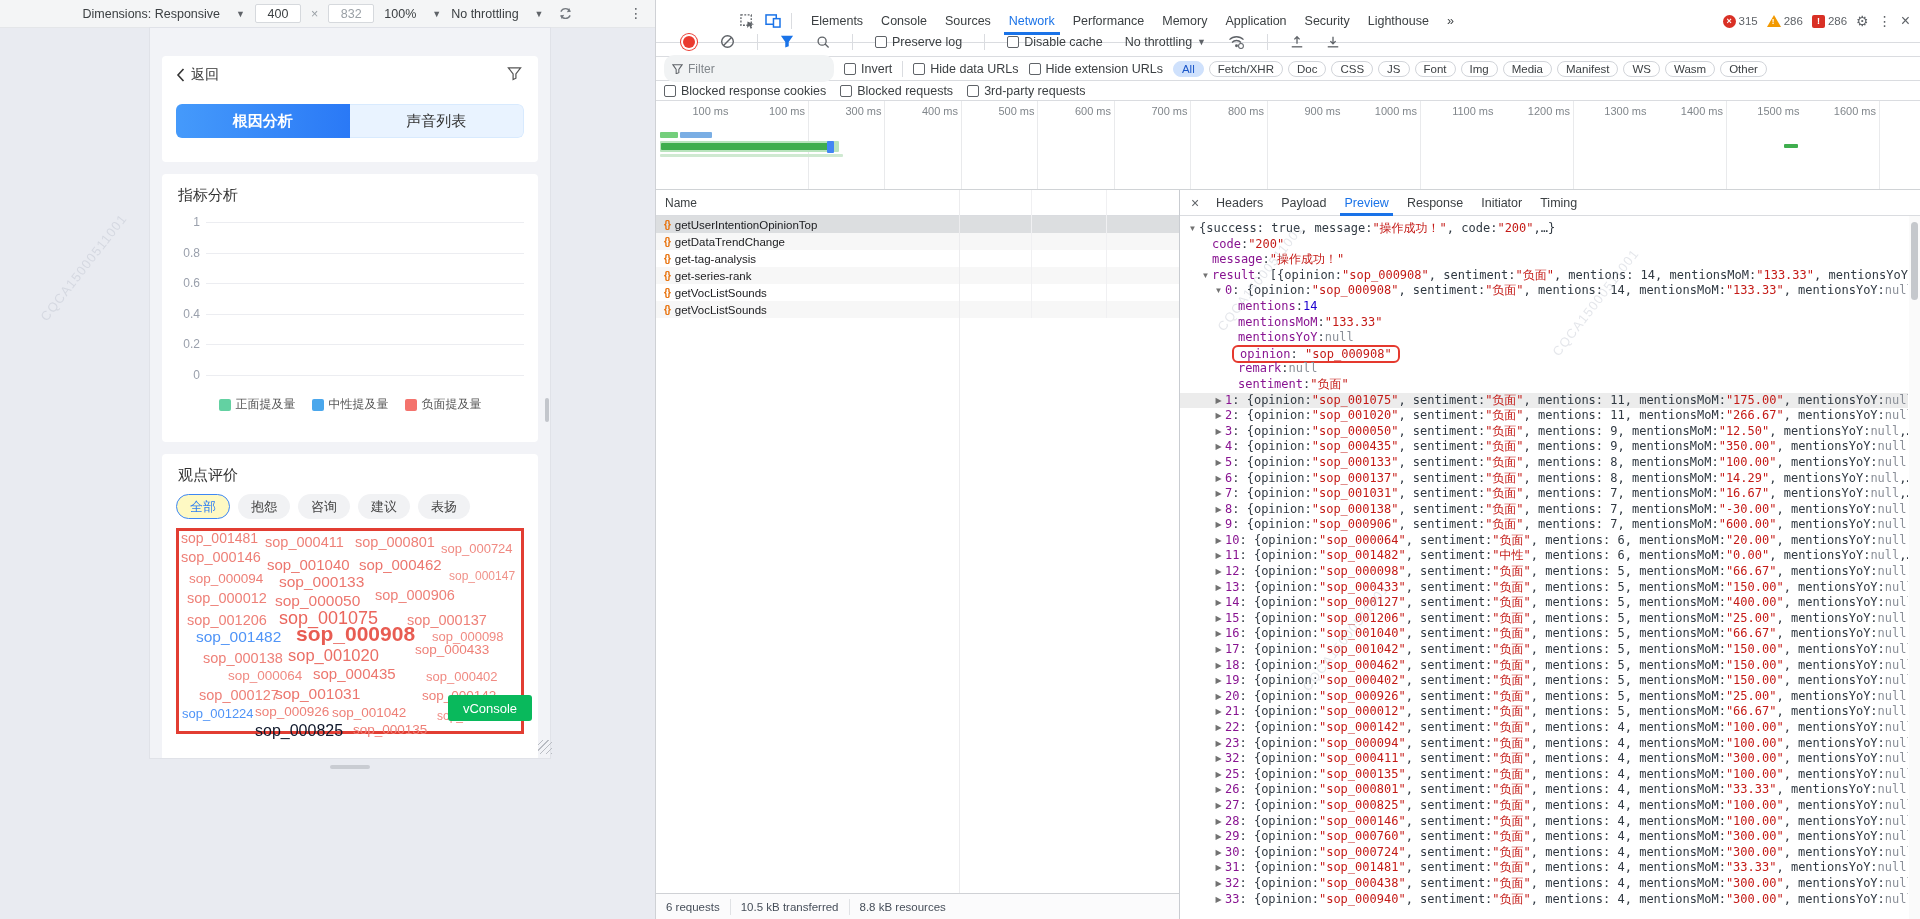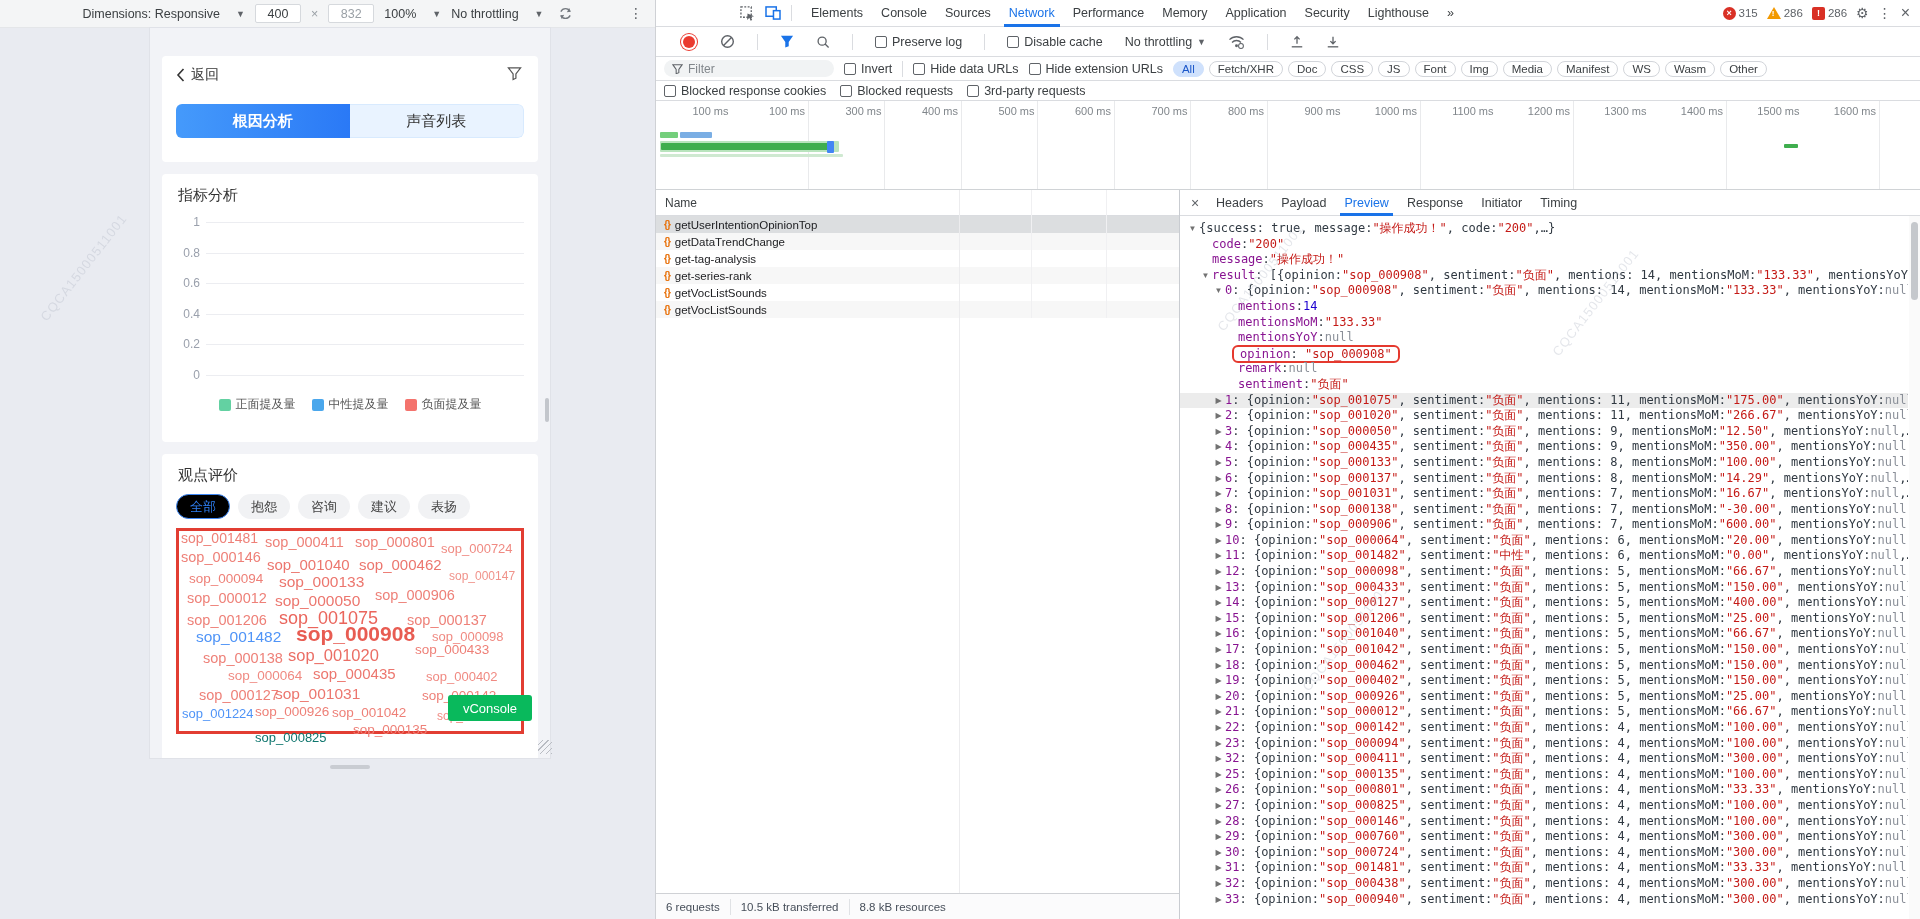--- a/index.html
+++ b/index.html
@@ -29,50 +29,50 @@
   .card-title { position:absolute; left:16px; top:12px; font-size:15px; color:#333; font-weight:500; }
   #chart { position:absolute; left:14px; top:48px; width:348px; height:160px; }
   .gline { position:absolute; left:30px; right:0; border-top:1px solid #ecedf1; }
   .gtick { position:absolute; left:0; width:24px; text-align:right; font-size:12px; color:#9aa0ac; transform:translateY(-7px); }
   #legend { position:absolute; left:0; right:0; top:222px; display:flex; justify-content:center; gap:16px; }
   .lg-item { display:flex; align-items:center; gap:5px; font-size:12px; color:#555; }
   .lg-sq { width:12px; height:12px; border-radius:2px; }
   #card-opinion { top:426px; height:304px; border-radius:4px 4px 0 0; }
   #pills { position:absolute; left:14px; top:40px; display:flex; gap:8px; }
   .pill { min-width:48px; height:25px; padding:0 13px; display:flex; align-items:center; justify-content:center; font-size:13px; border-radius:14px; background:#f1f2f4; color:#444; }
-  .pill.pill-active { background:#000000; border:1px solid #3d87f5; color:#2f7ff2; font-weight:500; }
+  .pill.pill-active { background:#fef9c3; border:1px solid #3d87f5; color:#2f7ff2; font-weight:500; }
   #cloud-box { position:absolute; left:14px; top:74px; width:348px; height:206px; border:3px solid #e23d32; }
   .cw { position:absolute; white-space:nowrap; line-height:1; }
   #vconsole-btn { position:absolute; left:298px; top:667px; width:84px; height:26px; background:#09b95c; color:#fff; font-size:13px; display:flex; align-items:center; justify-content:center; border-radius:3px; z-index:5; }
   #canvas-scrollthumb { position:absolute; right:1px; top:370px; width:4px; height:24px; background:#c3c6cc; border-radius:2px; }
   #drag-handle { position:absolute; left:330px; top:737px; width:40px; height:4px; background:#c9ccd2; border-radius:2px; }
   #corner-grip { position:absolute; left:538px; top:712px; width:14px; height:14px; background:repeating-linear-gradient(135deg,transparent,transparent 3px,#b9bcc3 3px,#b9bcc3 4px); }
 
   
   #devtools { position:absolute; left:655px; top:0; width:1265px; height:919px; background:#fff; border-left:1px solid #cfd1d5; color:#3c4043; }
-  #dt-tabbar { position:absolute; left:0; top:0; right:0; height:27px; background:#fff; border-bottom:1px solid #dadce0; display:flex; align-items:center;text-align:center; }
+  #dt-tabbar { position:absolute; left:0; top:0; right:0; height:43px; background:#fff; border-bottom:1px solid #dadce0; display:flex; align-items:center;text-align:center; }
   .dtb-icons { display:flex; align-items:center; gap:10px; padding:0 10px 0 84px; }
   .dt-tab { padding:0 9px; height:27px; display:flex; align-items:center; font-size:12.5px; color:#3c4043; position:relative; white-space:nowrap; }
   .dt-tab.active { color:#1a73e8; }
   .dt-tab.active::after { content:""; position:absolute; left:4px; right:4px; bottom:0; height:2.5px; background:#1a73e8; }
   #dtb-right { margin-left:auto; display:flex; align-items:center; gap:9px; padding-right:10px; }
   .badge { display:flex; align-items:center; gap:3px; font-size:11.5px; color:#5f6368; }
   .b-err { width:13px; height:13px; border-radius:50%; background:#d93025; color:#fff; font-size:9px; display:flex; align-items:center; justify-content:center; font-weight:bold; }
   .b-warn { width:0; height:0; border-left:7px solid transparent; border-right:7px solid transparent; border-bottom:12px solid #f29900; position:relative; }
   .b-warn::after { content:"!"; position:absolute; left:-2px; top:2px; color:#fff; font-size:8px; font-weight:bold; }
   .b-iss { width:13px; height:13px; border-radius:2px; background:#d93025; color:#fff; font-size:9px; display:flex; align-items:center; justify-content:center; font-weight:bold; }
   .ghost { color:#5f6368; font-size:14px; }
   #dt-toolbar { position:absolute; left:0; top:27px; right:0; height:30px; border-bottom:1px solid #dadce0; display:flex; align-items:center; gap:22px; padding:0 24px; }
   .vdiv { width:1px; height:16px; background:#dadce0; }
   .rec-dot { width:12px; height:12px; border-radius:50%; background:#ea3b30; box-shadow:0 0 0 2px #fff,0 0 0 3px #ea3b30; margin:0 3px; }
   .cb { display:flex; align-items:center; gap:5px; font-size:12.5px; color:#3c4043; white-space:nowrap; }
   .cb-box { width:12px; height:12px; border:1.5px solid #5f6368; border-radius:2px; background:#fff; }
   .sel { display:flex; align-items:center; gap:5px; font-size:12.5px; color:#3c4043; white-space:nowrap; }
   #dt-filterbar { position:absolute; left:0; top:57px; right:0; height:24px; border-bottom:1px solid #dadce0; display:flex; align-items:center; gap:10px; padding:0 8px; }
-  #filter-box { display:flex; align-items:center; gap:5px; background:#f1f3f4; border-radius:10px; height:17px; width:170px; padding:0 8px; color:#80868b; font-size:12px; }
+  #filter-box { display:flex; align-items:center; gap:5px; background:#f1f3f4; border-radius:10px; height:27px; width:170px; padding:0 8px; color:#80868b; font-size:12px; }
   .chip { border:1px solid #d2d5da; border-radius:10px; padding:1px 8px; font-size:11.5px; color:#3c4043; white-space:nowrap; }
   .chip.chip-active { background:#cfe1fc; border-color:#cfe1fc; color:#1a56c9; }
   #chips { display:flex; gap:5px; align-items:center; }
   #dt-options { position:absolute; left:0; top:81px; right:0; height:20px; border-bottom:1px solid #dadce0; display:flex; align-items:center; gap:14px; padding:0 8px; }
   #dt-timeline { position:absolute; left:0; top:101px; right:0; height:89px; border-bottom:1px solid #d0d3d6; background:
       repeating-linear-gradient(90deg, transparent 0, transparent 75.5px, #e9eaec 75.5px, #e9eaec 76.5px); }
   .tl-label { position:absolute; top:4px; width:70px; text-align:right; font-size:11px; color:#80868b; }
   .tl-bar { position:absolute; border-radius:1px; }
   #dt-main { position:absolute; left:0; top:190px; right:0; bottom:0; }
   #req-pane { position:absolute; left:0; top:0; width:523px; height:729px; background:#fff; }
@@ -230,21 +230,21 @@
               <span class="cw" style="left: 49px; top: 138px; font-size: 13.5px; color: rgb(240, 138, 130);">sop_000064</span>
               <span class="cw" style="left: 134px; top: 135px; font-size: 15px; color: rgb(236, 118, 110);">sop_000435</span>
               <span class="cw" style="left: 247px; top: 139px; font-size: 13px; color: rgb(240, 138, 130);">sop_000402</span>
               <span class="cw" style="left: 20px; top: 157px; font-size: 14.5px; color: rgb(238, 128, 120);">sop_000127</span>
               <span class="cw" style="left: 96px; top: 155px; font-size: 15.5px; color: rgb(236, 118, 110);">sop_001031</span>
               <span class="cw" style="left: 243px; top: 158px; font-size: 13.5px; color: rgb(238, 128, 120);">sop_000142</span>
               <span class="cw" style="left: 3px; top: 176px; font-size: 13px; color: rgb(79, 148, 247);">sop_001224</span>
               <span class="cw" style="left: 76px; top: 174px; font-size: 13.5px; color: rgb(238, 128, 120);">sop_000926</span>
               <span class="cw" style="left: 153px; top: 175px; font-size: 13.5px; color: rgb(238, 128, 120);">sop_001042</span>
               <span class="cw" style="left: 258px; top: 179px; font-size: 12px; color: rgb(240, 138, 130);">sop_000760</span>
-              <span class="cw" style="left: 76px; top: 200px; font-size: 13px; color: #0f766e;">sop_000825</span>
+              <span class="cw" style="left: 76px; top: 192px; font-size: 16px; color: #0f172a;">sop_000825</span>
               <span class="cw" style="left: 174px; top: 192px; font-size: 13.5px; color: rgb(238, 128, 120);">sop_000135</span>
             </div>
         </div>
 
         <div id="vconsole-btn">vConsole</div>
         <div id="canvas-scrollthumb"></div>
       </div>
       <div id="drag-handle"></div>
       <div id="corner-grip"></div>
     </div>

